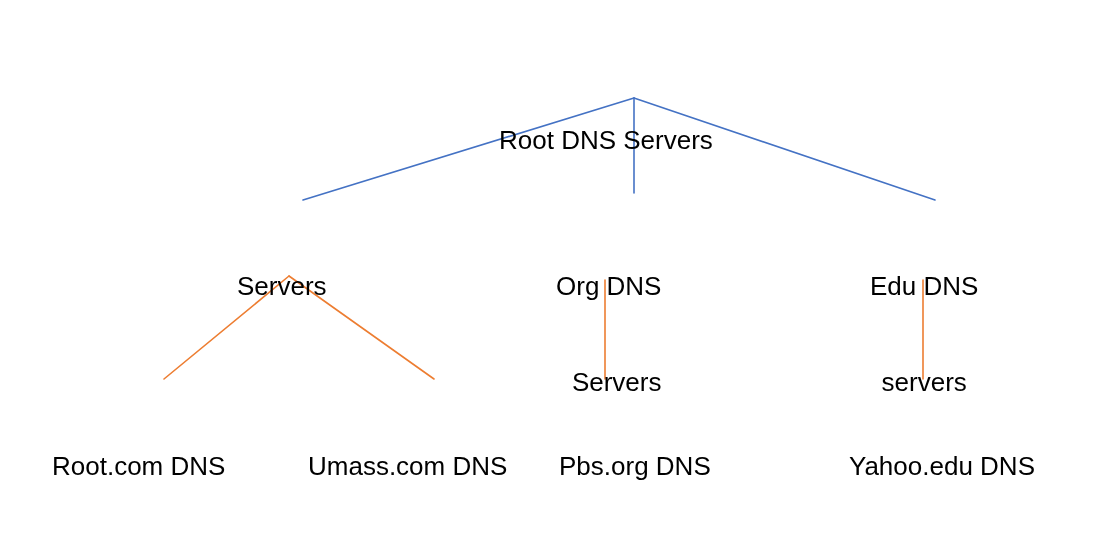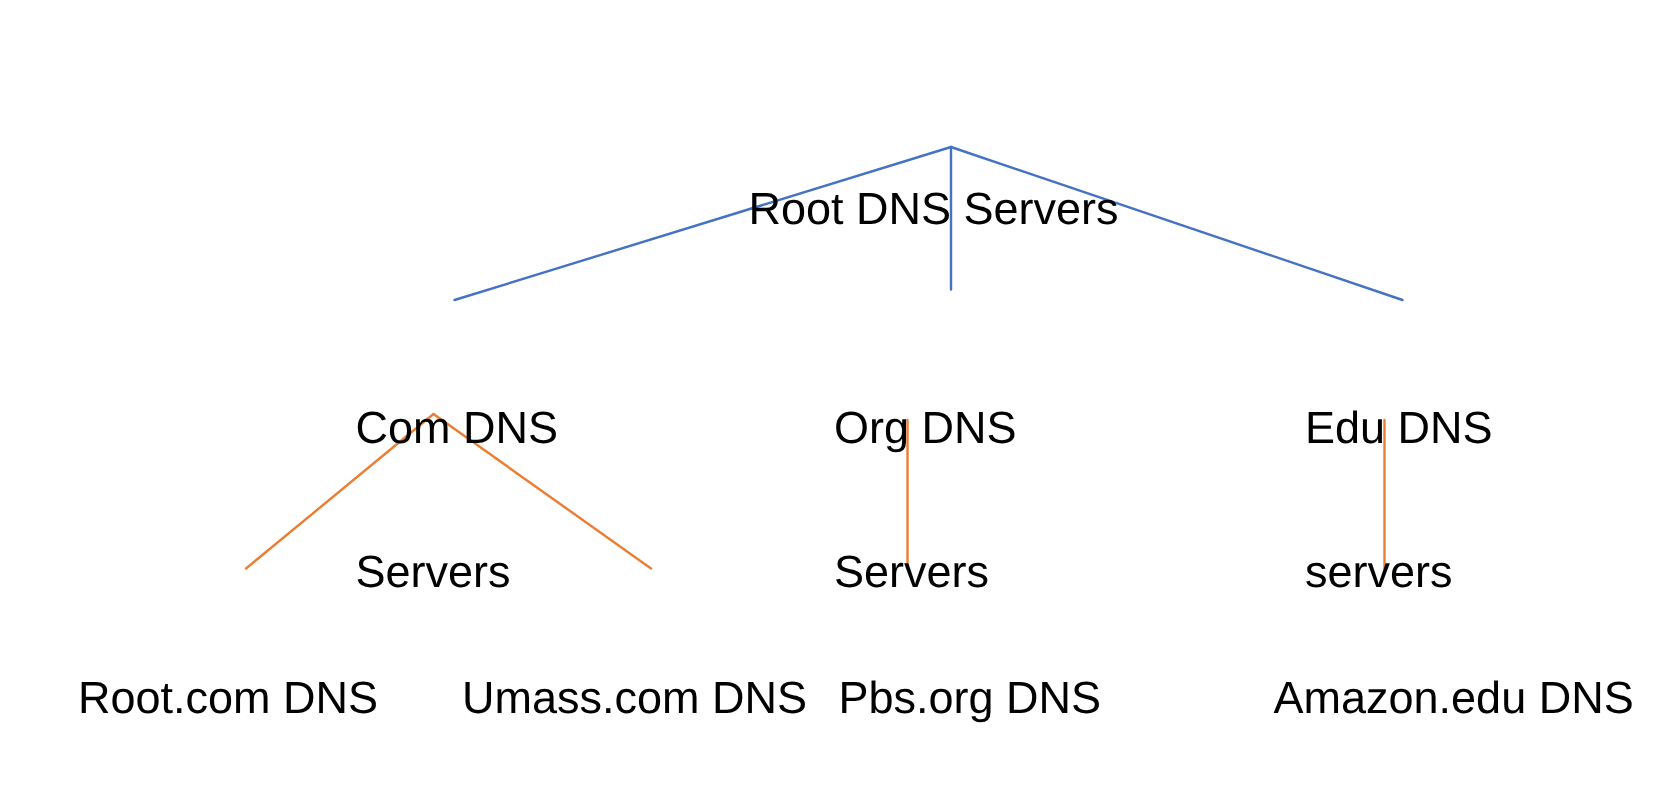--- a/index.html
+++ b/index.html
@@ -21,21 +21,21 @@
   #connector-layer {
     position: absolute;
     left: 0;
     top: 0;
     width: 1112px;
     height: 538px;
   }
   .node-label {
     position: absolute;
     font-family: "Liberation Sans", sans-serif;
-    font-size: 30px;
+    font-size: 26px;
     line-height: 32px;
     color: #000000;
     white-space: pre;
     letter-spacing: 0px;
     text-align: left;
   }
   .node-label .label-line {
     display: block;
   }
 </style>
@@ -53,47 +53,46 @@
     <line x1="289" y1="276" x2="434" y2="379" stroke="#ED7D31" stroke-width="1.6" stroke-linecap="round"></line>
     <line x1="605" y1="280" x2="605" y2="379" stroke="#ED7D31" stroke-width="1.6" stroke-linecap="round"></line>
     <line x1="923" y1="280" x2="923" y2="379" stroke="#ED7D31" stroke-width="1.6" stroke-linecap="round"></line>
   </svg>
 
   <div class="node-label" style="left:499px; top:60px;">
     <span class="label-line">Root DNS Servers</span>
   </div>
 
   <div class="node-label" style="left:237px; top:206px;">
-    <span class="label-line">Com DNS</span>
     <span class="label-line">Servers</span>
   </div>
 
-  <div class="node-label" style="left:556px; top:206px;">
+  <div class="node-label" style="left:556px; top:206px;text-align:right;">
     <span class="label-line">Org DNS</span>
     <span class="label-line">Servers</span>
   </div>
 
-  <div class="node-label" style="left:870px; top:206px;">
+  <div class="node-label" style="left:870px; top:206px;text-align:center;">
     <span class="label-line">Edu DNS</span>
     <span class="label-line">servers</span>
   </div>
 
   <div class="node-label" style="left:52px; top:386px;">
     <span class="label-line">Root.com DNS</span>
     
   </div>
 
   <div class="node-label" style="left:308px; top:386px;">
     <span class="label-line">Umass.com DNS</span>
     
   </div>
 
   <div class="node-label" style="left:559px; top:386px;">
     <span class="label-line">Pbs.org DNS</span>
     
   </div>
 
   <div class="node-label" style="left:849px; top:386px;">
-    <span class="label-line">Amazon.edu DNS</span>
+    <span class="label-line">Yahoo.edu DNS</span>
     
   </div>
 
 </div>
 
 </body></html>

